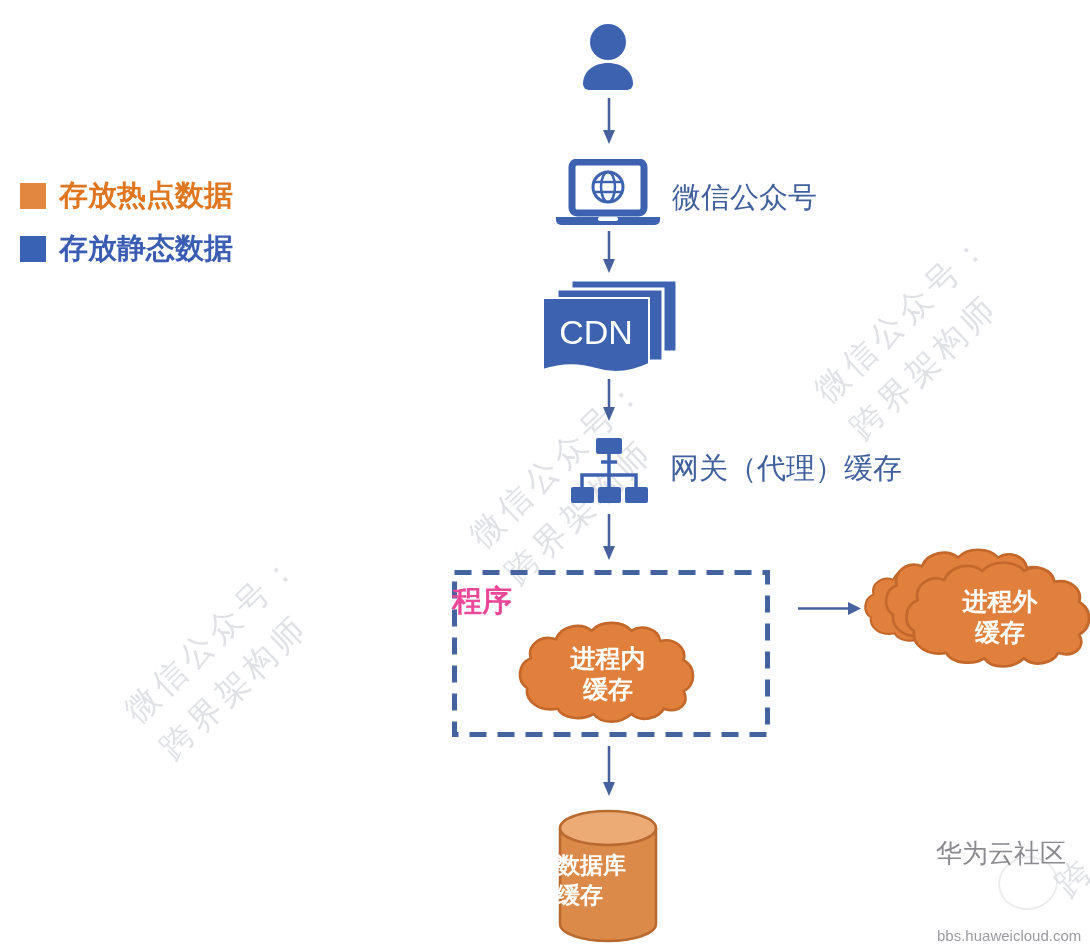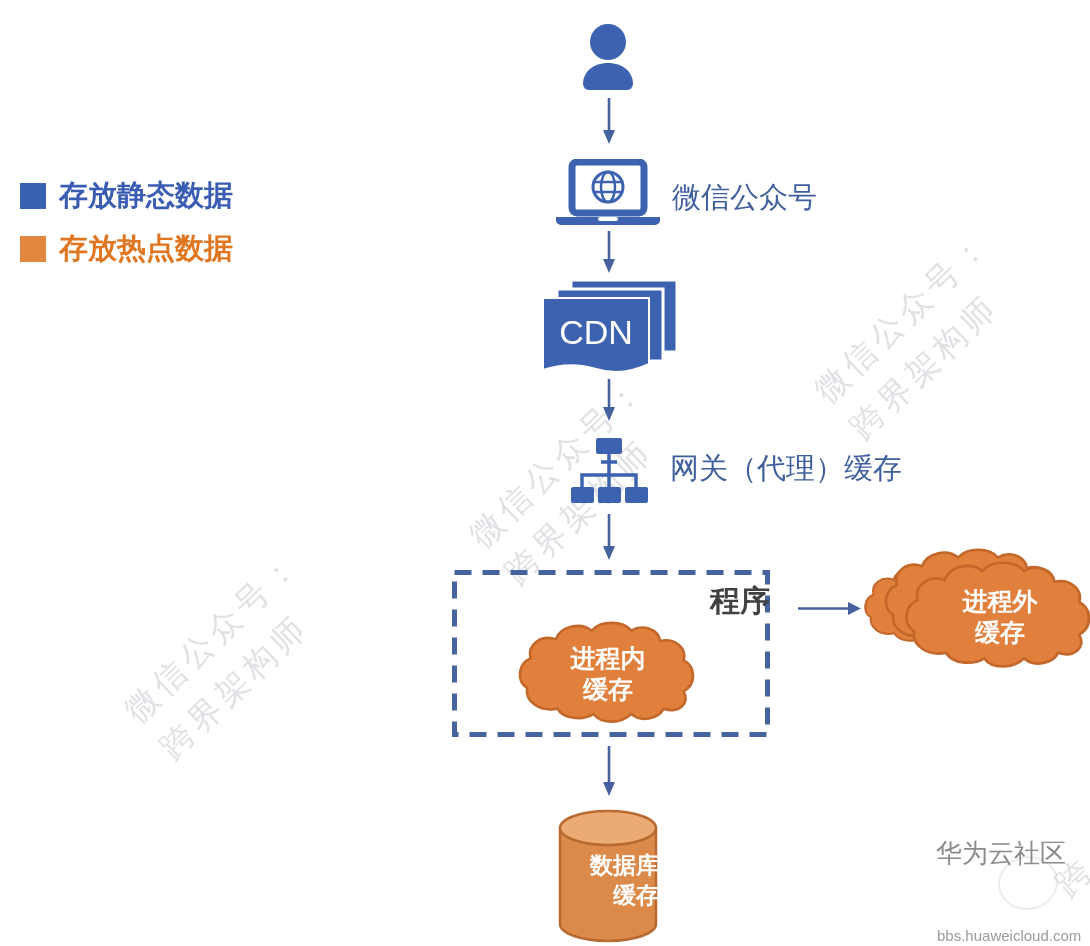--- a/index.html
+++ b/index.html
@@ -29,38 +29,38 @@
   .swatch-blue { background:#3a62b4; }
   .swatch-orange { background:#e2873f; }
   .legend-label { font-size:29px; font-weight:bold; white-space:nowrap; }
   .legend-label.blue { color:#3a5cb2; }
   .legend-label.orange { color:#e0761f; }
 
   .node-label {
     position:absolute; font-size:29px; color:#40609d; white-space:nowrap;
   }
   .program-title {
-    position:absolute; left:452px; top:581px; width:318px; text-align:right;
-    font-size:30px; font-weight:bold; color:#404040;
+    position:absolute; left:452px; top:581px; width:318px; text-align:left;
+    font-size:30px; font-weight:bold; color:#ec4899;
   }
 
   .cloud-box { position:absolute; }
   .cloud-box svg { position:absolute; left:0; top:0; overflow:visible; }
   .cloud-text {
     position:absolute; display:flex; flex-direction:column; align-items:center;
     justify-content:center; color:#ffffff; font-weight:bold; line-height:1.25;
     text-align:center;
   }
   .cloud-text-sm { left:0; top:4px; width:180px; height:96px; font-size:25px;justify-content:center; }
   .cloud-text-lg { left:42px; top:10px; width:184px; height:112px; font-size:25px; }
 
   .cylinder-box { position:absolute; left:557px; top:805px; width:102px; height:141px; }
   .cylinder-text {
     position:absolute; left:0; top:42px; width:102px; height:68px;
-    display:flex; flex-direction:column; align-items:flex-end; justify-content:center;
+    display:flex; flex-direction:column; align-items:flex-start; justify-content:center;
     color:#ffffff; font-weight:bold; font-size:23px; line-height:1.3; text-align:center;
   }
 
   .footer-site { position:absolute; left:936px; top:836px; font-size:26px; color:#8a8a8f; white-space:nowrap; }
   .footer-url  { position:absolute; left:937px; top:911px; font-size:15px; color:#9b9ba0; white-space:nowrap;margin-top:16px; }
   .footer-circle {
     position:absolute; left:998px; top:856px; width:56px; height:50px;
     border:2px solid #d5d5d8; border-radius:50%; opacity:0.45; transform:rotate(-10deg);
   }
 </style>
@@ -86,26 +86,26 @@
     <span class="wm-line">跨界架构师</span>
   </div>
   <div class="wm wm3">
     <span class="wm-line">微信公众号：</span>
     <span class="wm-line">跨界架构师</span>
   </div>
   <span class="wm wm-partial">跨</span>
 
   <div class="legend">
     <div class="legend-row">
+      <span class="swatch swatch-orange"></span>
+      <span class="legend-label orange">存放热点数据</span>
+    </div>
+    <div class="legend-row">
       <span class="swatch swatch-blue"></span>
       <span class="legend-label blue">存放静态数据</span>
-    </div>
-    <div class="legend-row">
-      <span class="swatch swatch-orange"></span>
-      <span class="legend-label orange">存放热点数据</span>
     </div>
   </div>
 
   <svg class="abs" style="left:577px;top:22px" width="62" height="68">
     <circle cx="31" cy="20" r="18" fill="#3d63b0"></circle>
     <path d="M31,41 C16,41 6,50 6,62 a6,6 0 0 0 6,6 h38 a6,6 0 0 0 6,-6 C56,50 46,41 31,41 Z" fill="#3d63b0"></path>
   </svg>
 
   <svg class="abs" style="left:602px;top:98px" width="14" height="46">
     <line x1="7" y1="0" x2="7" y2="33" stroke="#47619e" stroke-width="2.6"></line>

